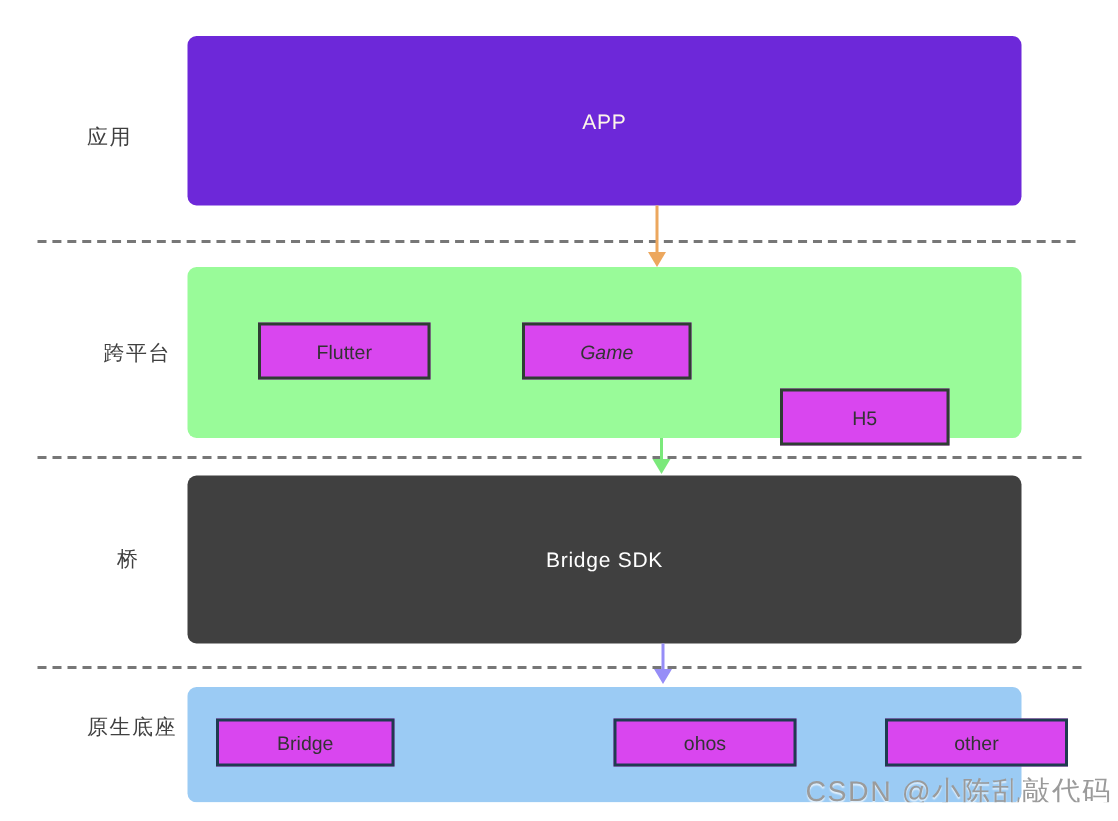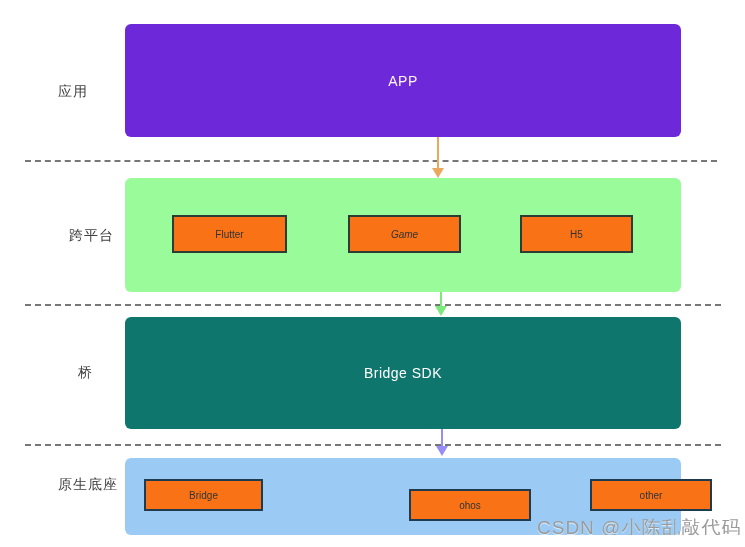--- a/index.html
+++ b/index.html
@@ -31,42 +31,42 @@
     width: 556px;
     border-radius: 6px;
     display: flex;
     align-items: center;
     justify-content: center;
     font-size: 14px;
     letter-spacing: 0.5px;
   }
   .box-app    { top: 24px;  height: 113px; background: #6d28d9; color: #fdf6ea; }
   .box-cross  { top: 178px; height: 114px; background: #99fb99; }
-  .box-bridge { top: 317px; height: 112px; background: #0f766e; color: #ffffff; }
+  .box-bridge { top: 317px; height: 112px; background: #404040; color: #ffffff; }
   .box-native { top: 458px; height: 77px;  background: #9bcbf4; }
 
   
   .child-box {
     position: absolute;
     box-sizing: border-box;
-    background: #f97316;
+    background: #d946ef;
     display: flex;
     align-items: center;
     justify-content: center;
-    font-size: 10px;
+    font-size: 13px;
     color: #333333;
   }
   .child-cross  { top: 215px; height: 38px; border: 2px solid #2e3d33; }
   .child-native { top: 479px; height: 32px; border: 2px solid #1f3b50; }
   .cb-flutter { left: 172px; width: 115px; }
   .cb-game    { left: 348px; width: 113px; font-style: italic; }
-  .cb-h5      { left: 520px; width: 113px; }
+  .cb-h5      { left: 520px; width: 113px; margin-top: 44px; }
   .cb-android { left: 144px; width: 119px; }
   .cb-ios     { left: 275px; width: 124px; }
-  .cb-ohos    { left: 409px; width: 122px; margin-top: 10px; }
+  .cb-ohos    { left: 409px; width: 122px; }
   .cb-other   { left: 542px; width: 122px; margin-left: 48px; }
 
   
   .separator {
     position: absolute;
     height: 0;
     border-top: 2px dashed #777777;
   }
   .sep-1 { top: 160px; left: 25px; width: 692px; }
   .sep-2 { top: 304px; left: 25px; width: 696px; }

